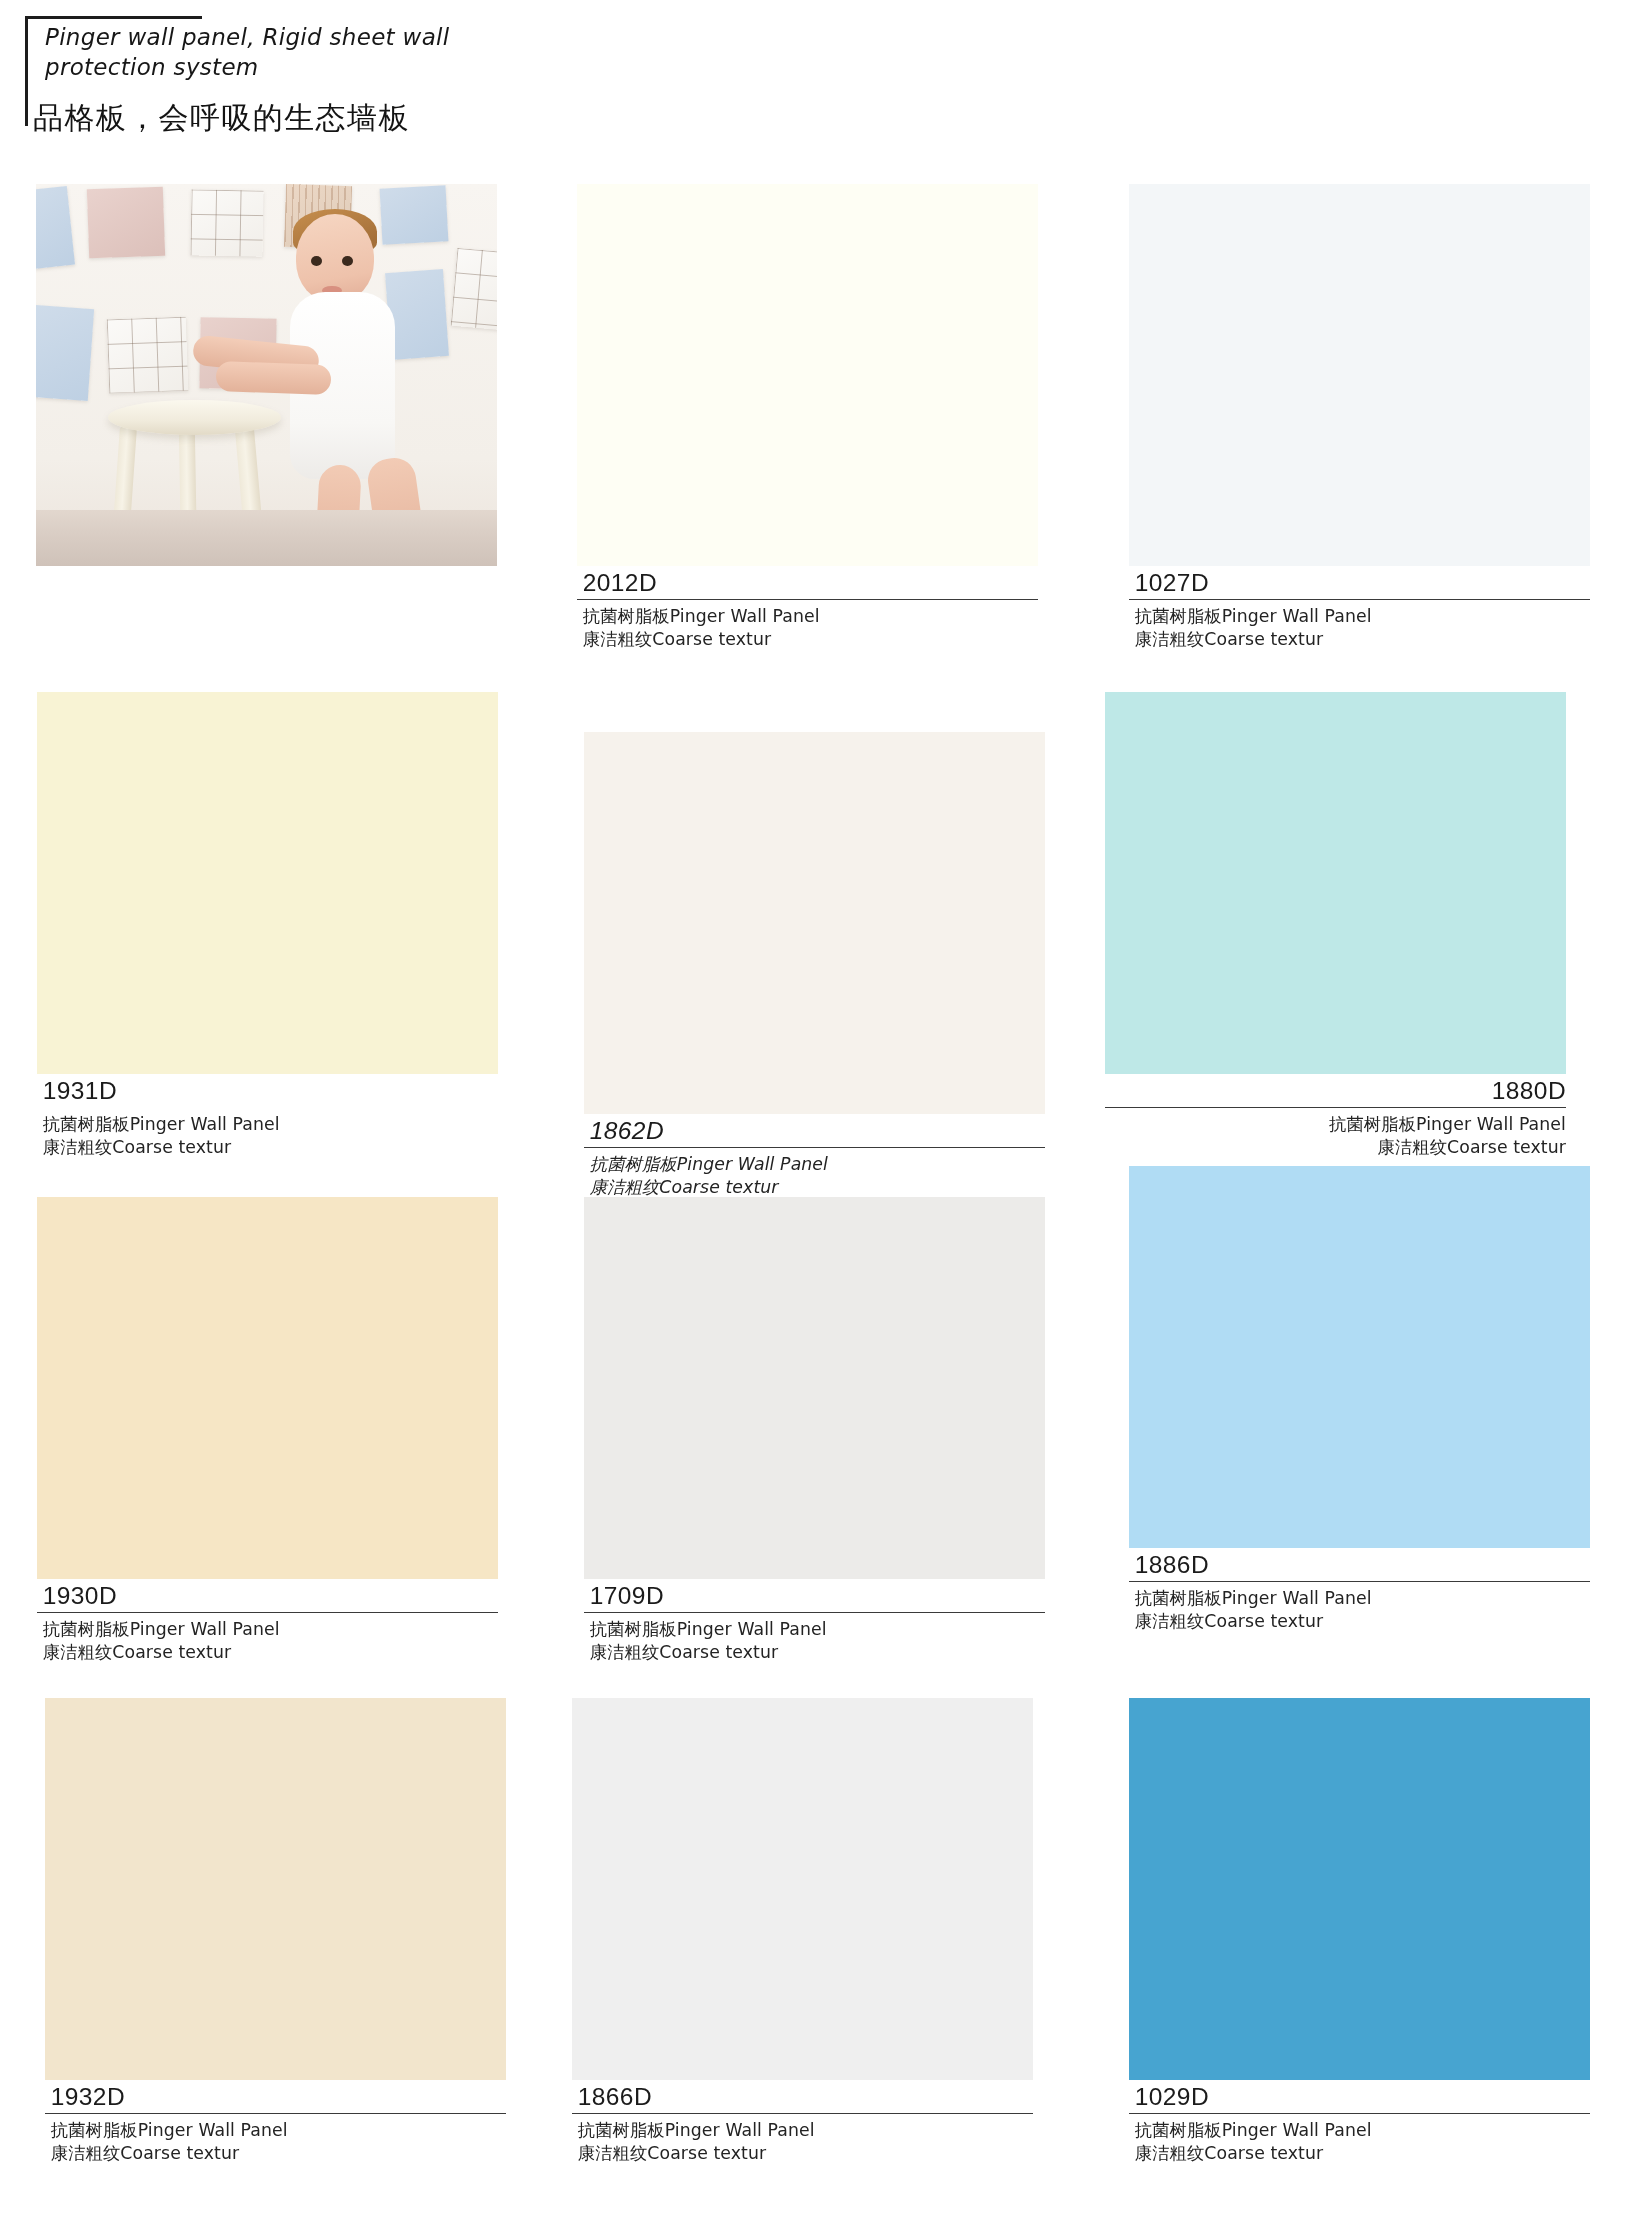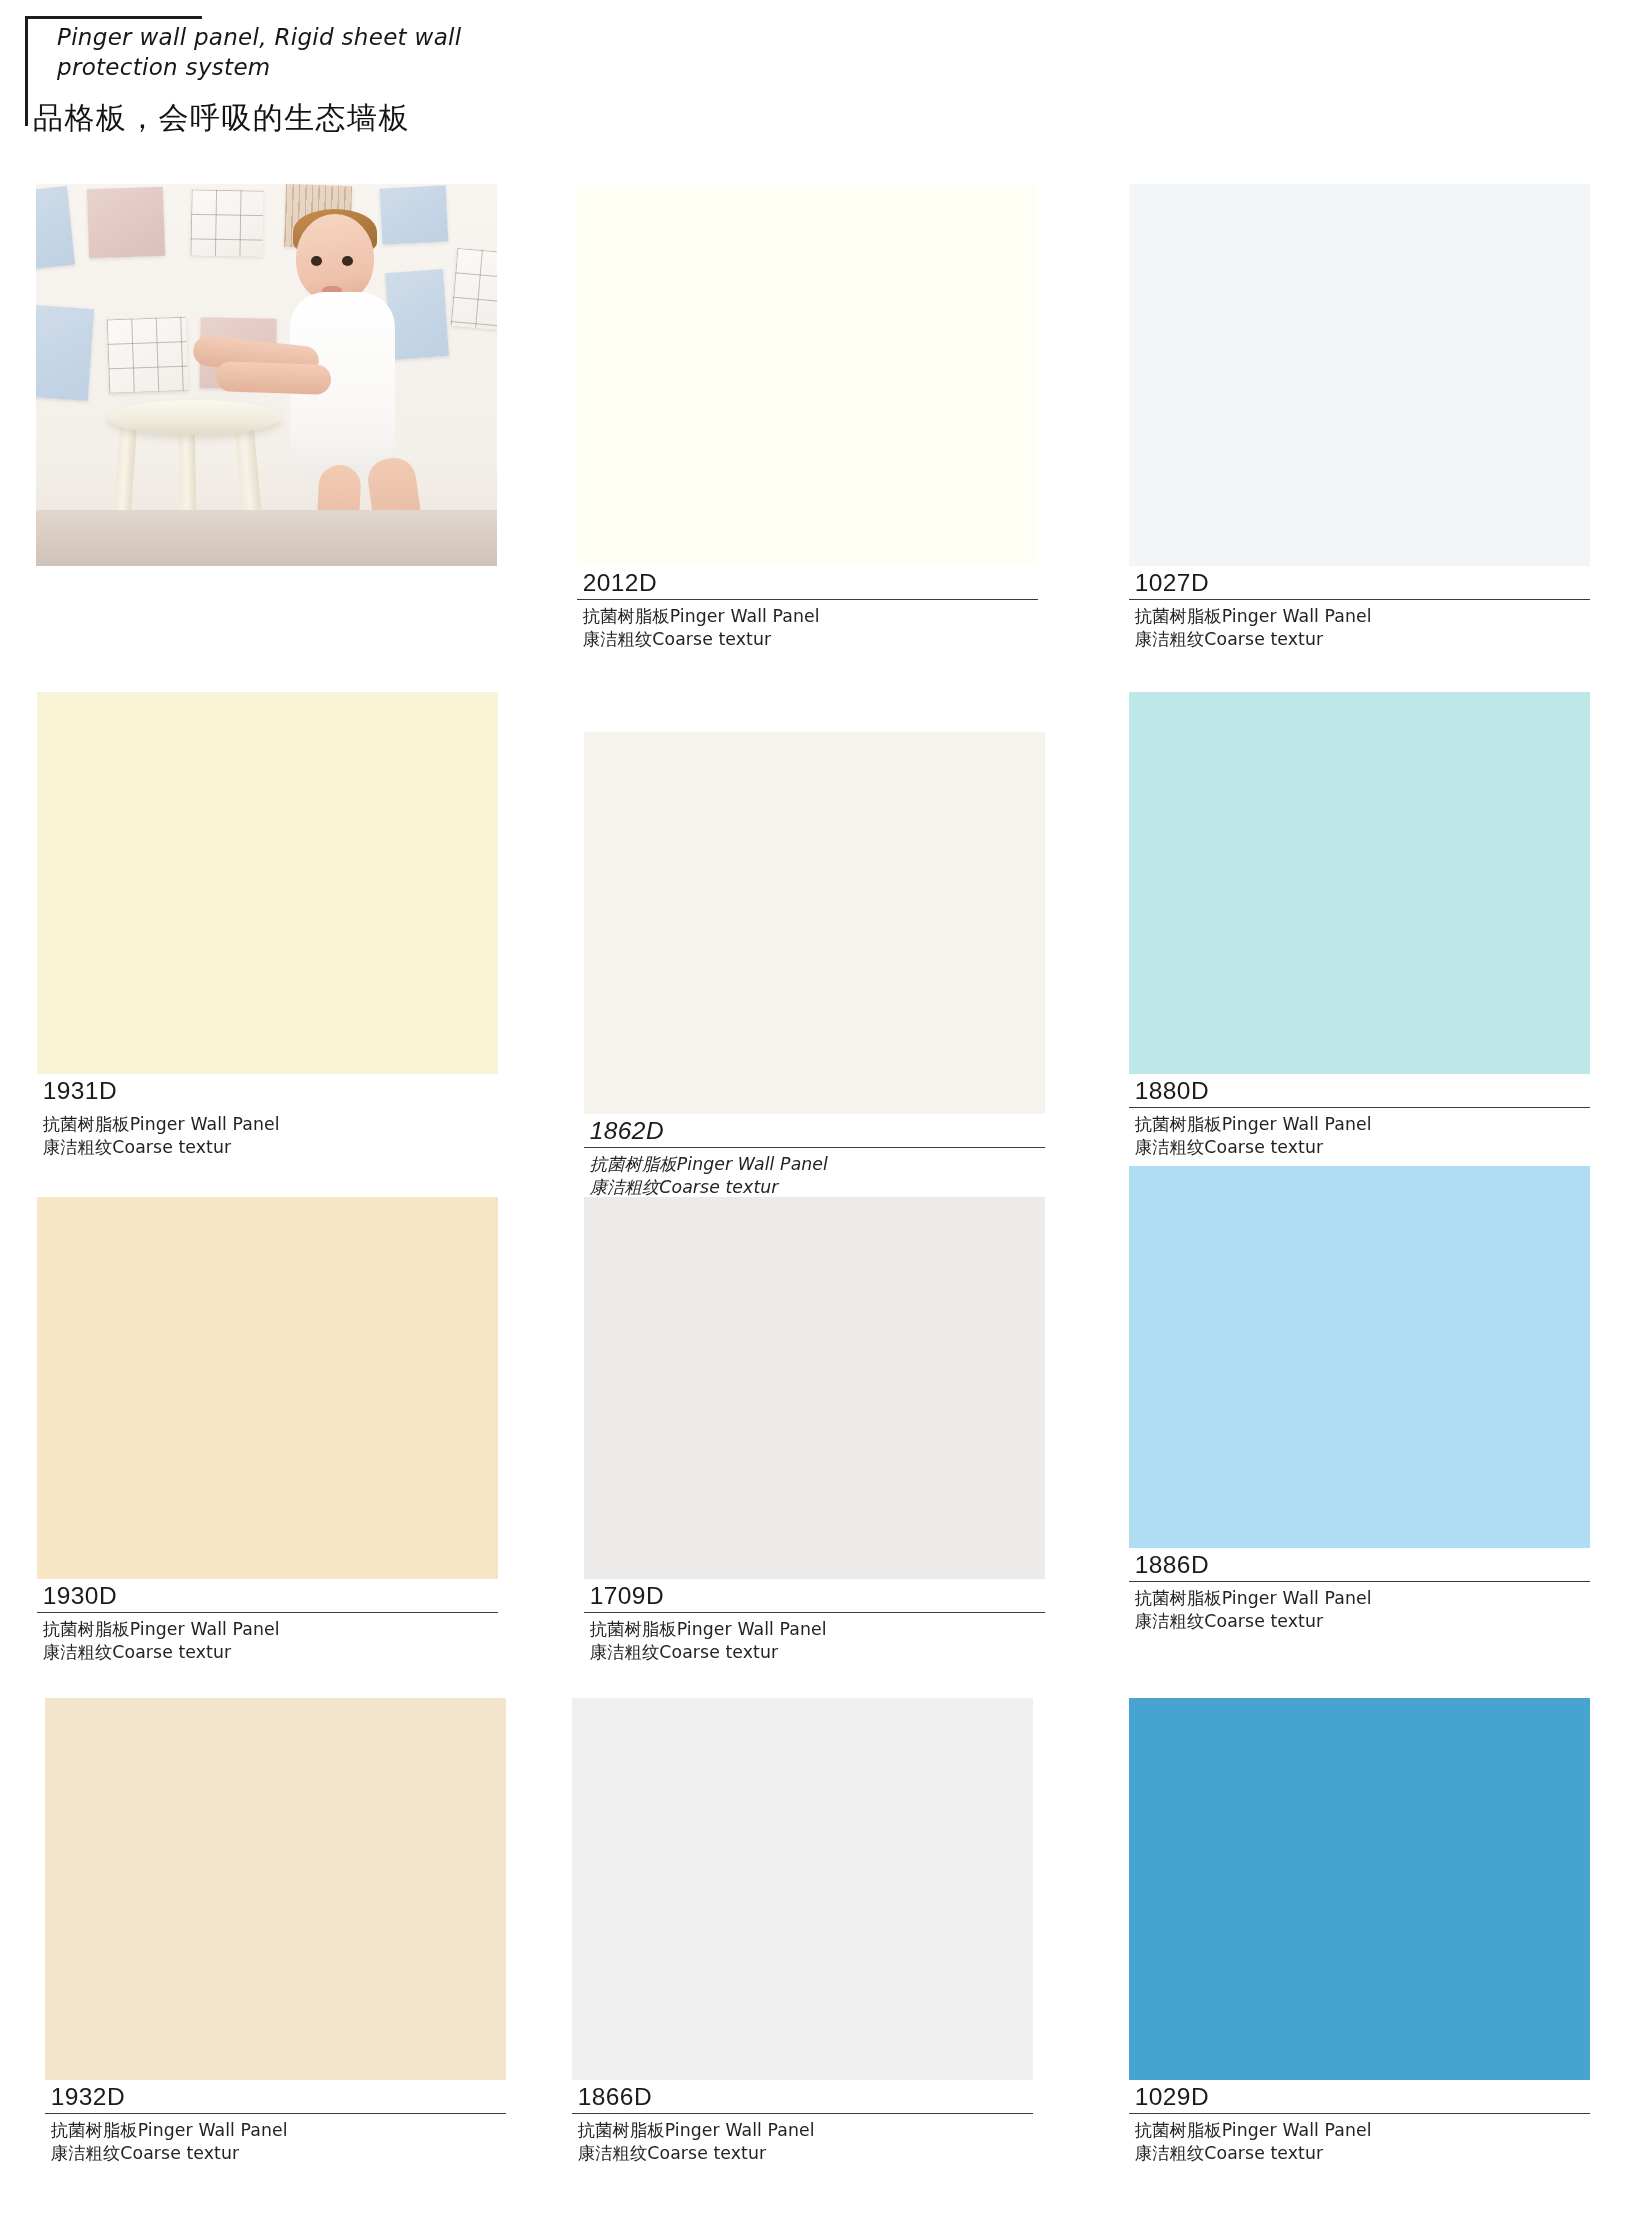--- a/index.html
+++ b/index.html
@@ -48,21 +48,20 @@
     top: 21.6px;
     width: 505px;
     font-family: "DejaVu Sans", sans-serif;
     font-style: italic;
     font-weight: 400;
     font-size: 23px;
     line-height: 1.33;
     letter-spacing: 0.3px;
     color: #171717;
     white-space: pre-line;
-    margin-left: 12px;
   }
   .header-zh {
     position: absolute;
     left: 33px;
     top: 99px;
     width: 649px;
     font-family: "DejaVu Sans", sans-serif;
     font-weight: 400;
     font-size: 30px;
     line-height: 1.25;
@@ -341,21 +340,21 @@
   </div>
   <div class="cell" style="left:584px; top:732px;font-style:italic;">
     <div class="swatch" style="background-color: rgb(246, 242, 236);"></div>
     <div class="caption">
       <div class="code">1862D</div>
       <div class="rule"></div>
       <div class="desc">抗菌树脂板Pinger Wall Panel
 康洁粗纹Coarse textur</div>
     </div>
   </div>
-  <div class="cell" style="left:1129px; top:692px;">
+  <div class="cell" style="left:1105px; top:692px;text-align:right;">
     <div class="swatch" style="background-color: rgb(190, 232, 231);"></div>
     <div class="caption">
       <div class="code">1880D</div>
       <div class="rule"></div>
       <div class="desc">抗菌树脂板Pinger Wall Panel
 康洁粗纹Coarse textur</div>
     </div>
   </div>
 
   <div class="cell" style="left:37px; top:1197px;">

